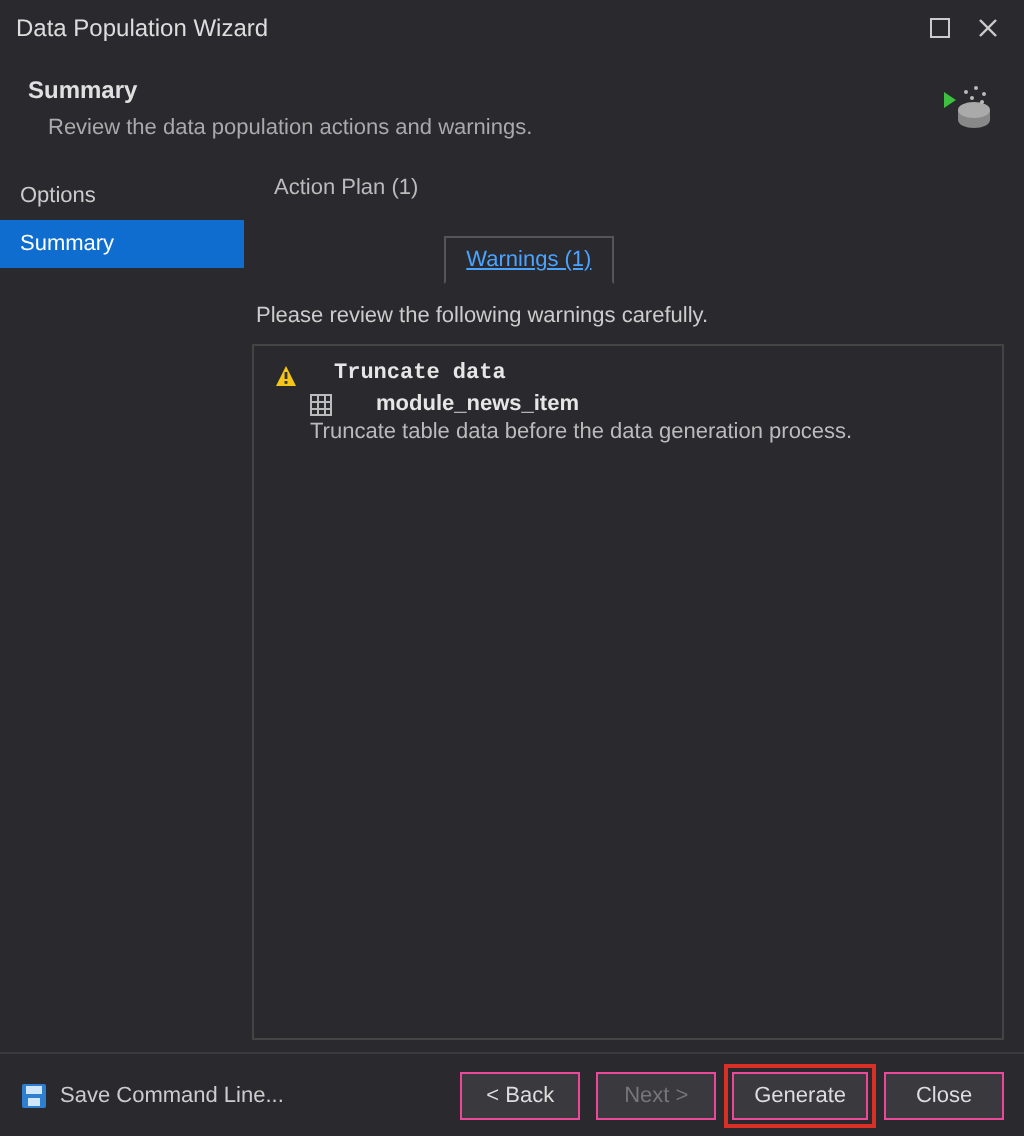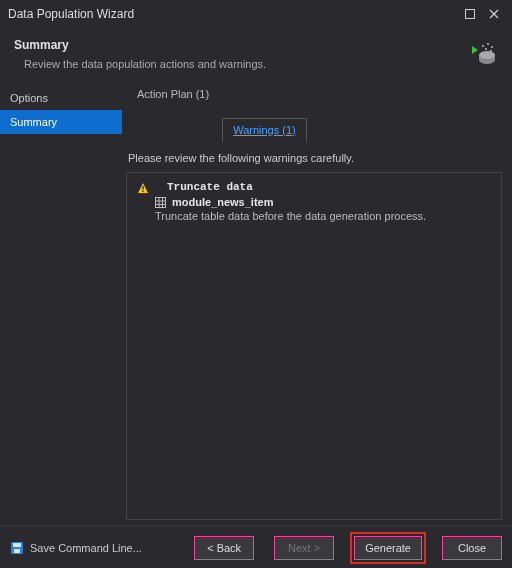--- a/index.html
+++ b/index.html
@@ -94,31 +94,31 @@
   .warnings-box {
     flex: 1;
     border: 1px solid #444;
     background: #2a2a2e;
     padding: 8px 10px;
     overflow: auto;
   }
   .warn-row { display: flex; align-items: flex-start; gap: 18px; font-family: Liberation Mono, monospace; }
   .warn-icon { width: 12px; height: 12px; margin-top: 1px; flex-shrink: 0; }
   .warn-title { font-weight: 600; font-size: 11px; color: #e6e6e6; }
-  .obj-row { display: flex; align-items: center; gap: 6px; margin-left: 18px; margin-top: 2px; }
+  .obj-row { display: flex; align-items: center; gap: 22px; margin-left: 18px; margin-top: 2px; }
   .table-icon { width: 11px; height: 11px; flex-shrink: 0; }
   .obj-name { font-weight: 600; font-size: 11px; color: #e6e6e6; }
   .warn-desc { margin-left: 18px; font-size: 11px; color: #bbb; margin-top: 2px; }
   .footer {
     height: 42px;
     border-top: 1px solid #3a3a3e;
     display: flex;
     align-items: center;
     padding: 0 10px;
-    gap: 20px;
+    gap: 8px;
   }
   .save-cmd {
     display: flex;
     align-items: center;
     gap: 6px;
     font-size: 11px;
     color: #ccc;
     cursor: pointer;
   }
   .disk-icon { width: 14px; height: 14px; }

